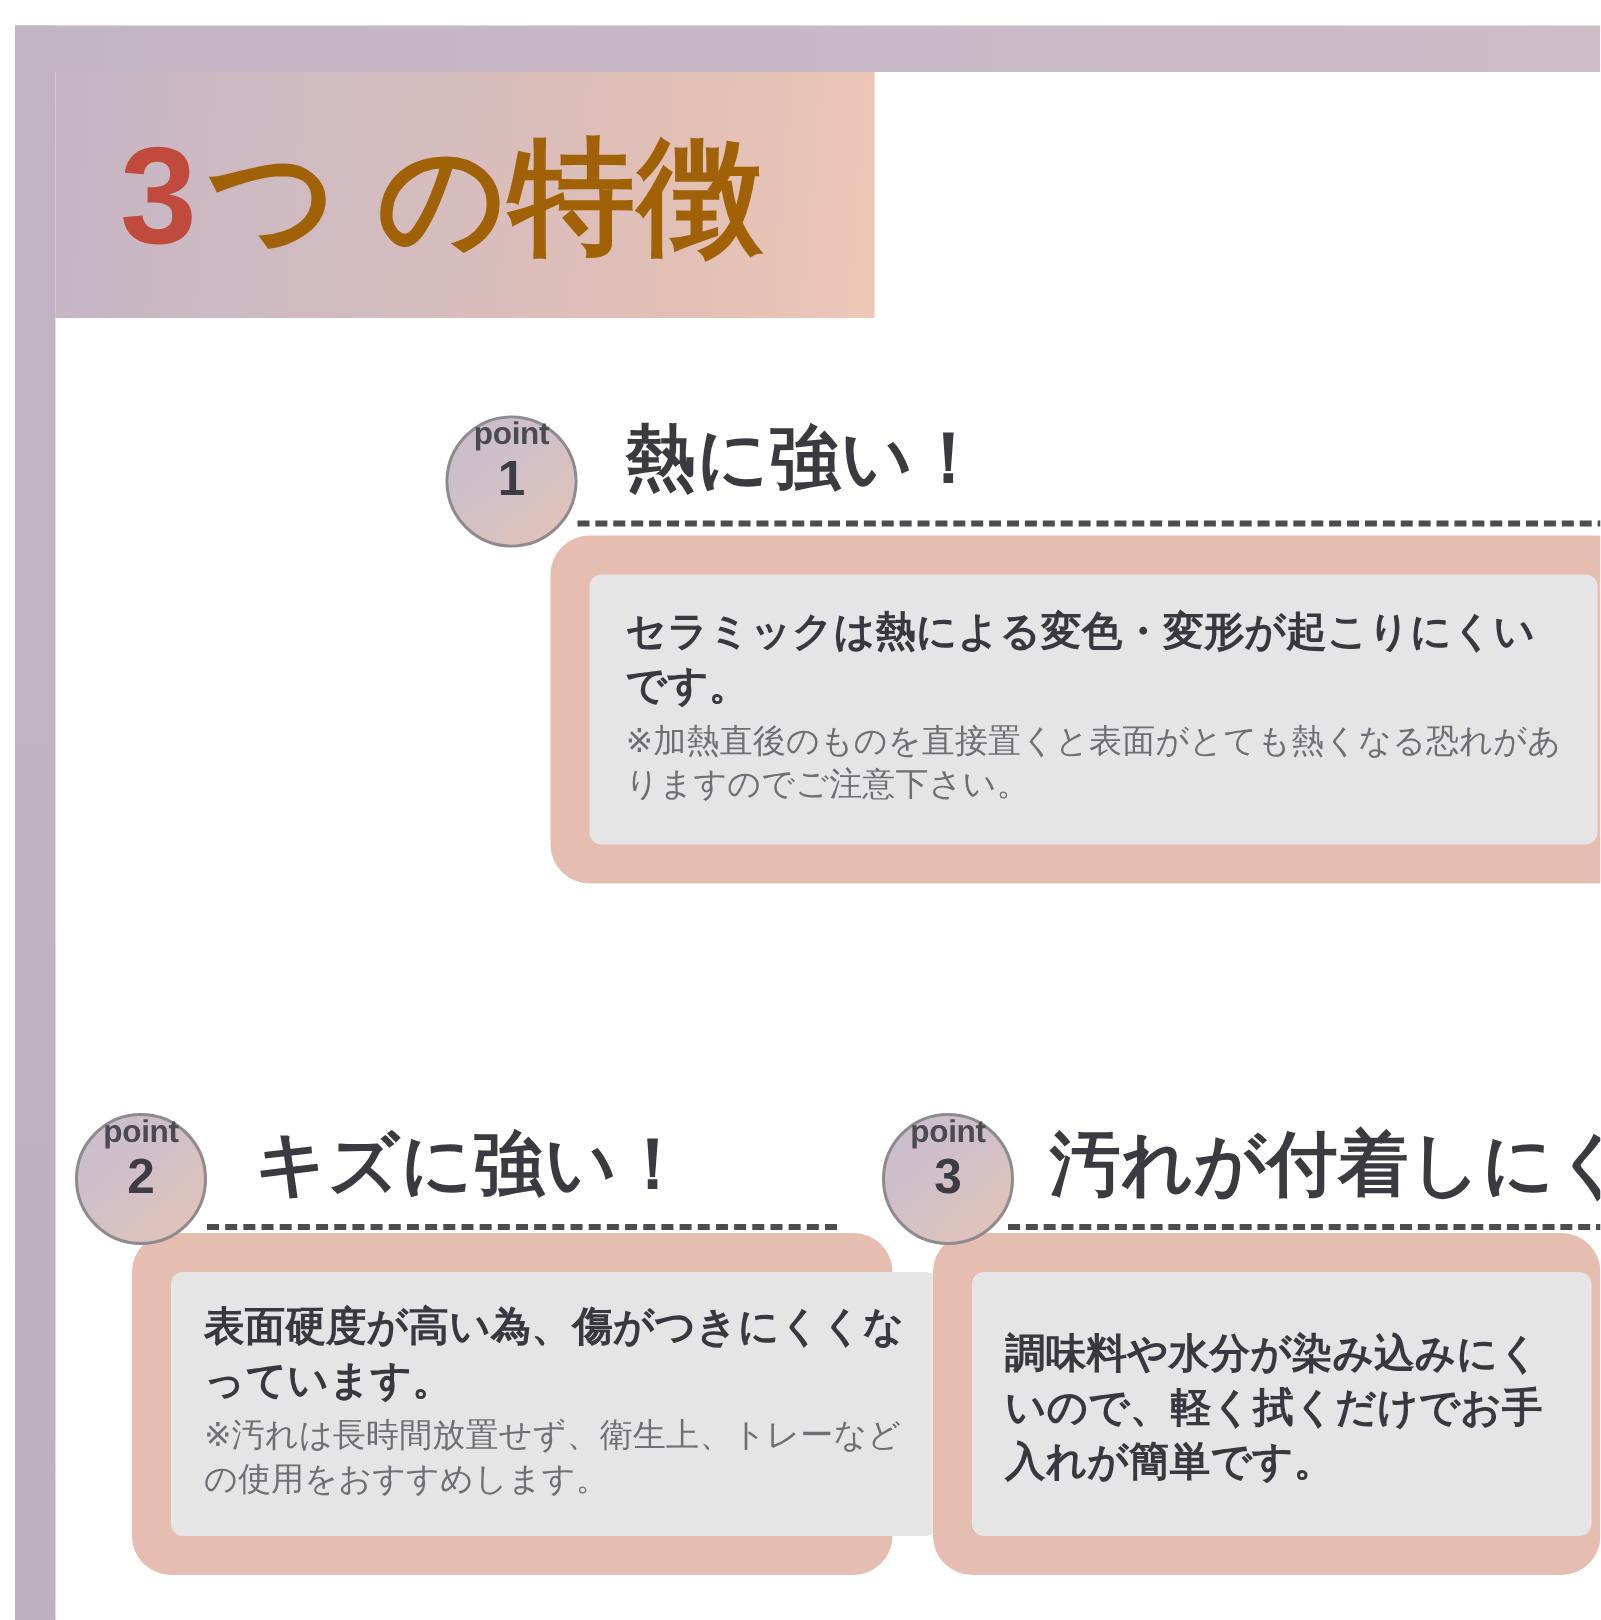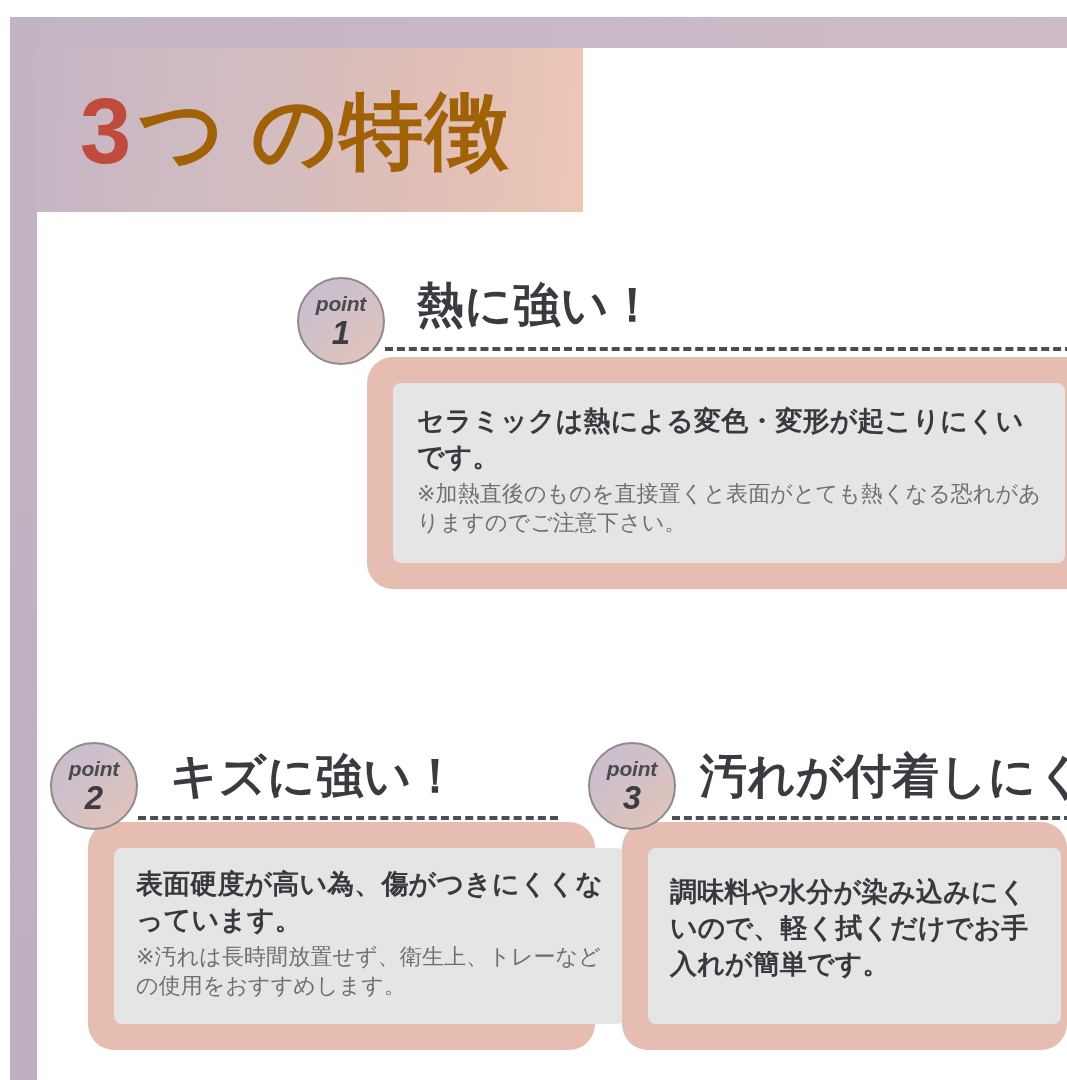--- a/index.html
+++ b/index.html
@@ -78,23 +78,21 @@
     top: 0;
     width: 88px;
     height: 88px;
     border-radius: 50%;
     background: linear-gradient(140deg, #c9bccb 0%, #cfc0ca 40%, #dcc2bd 75%, #e4c4ba 100%);
     border: 2px solid #8e8a90;
     box-sizing: border-box;
     display: flex;
     flex-direction: column;
     align-items: center;
-    justify-content: center;
     z-index: 5;
-    font-style: italic;
   }
   .badge .badge-word {
     font-size: 21px;
     font-weight: bold;
     color: #4a4a50;
     line-height: 1;
     letter-spacing: -0.01em;
   }
   .badge .badge-num {
     font-size: 33px;
@@ -158,21 +156,21 @@
   #pb2 .point-heading { left: 120px; top: 10px; }
   #pb2 .dashed-rule { left: 88px; top: 74px; width: 420px; }
   #pb2 .card { left: 38px; top: 80px; width: 507px; height: 228px; }
   #pb2 .card-inner { left: 26px; top: 26px; width: 511px; height: 176px; padding: 18px 22px; }
 
   
   #pb3 { left: 588px; top: 742px; width: 479px; height: 338px; }
   #pb3 .point-heading { left: 112px; top: 10px; }
   #pb3 .dashed-rule { left: 84px; top: 74px; width: 400px; }
   #pb3 .card { left: 34px; top: 80px; width: 445px; height: 228px; }
-  #pb3 .card-inner { left: 26px; top: 26px; width: 413px; height: 176px; padding: 26px 22px; }
+  #pb3 .card-inner { left: 26px; top: 26px; width: 413px; height: 176px; padding: 36px 22px; }
   #pb3 .point-heading { overflow: visible; }
 </style>
 </head>
 <body>
 
 <div id="page">
 
   <div class="top-strip"></div>
   <div class="left-strip"></div>
 

